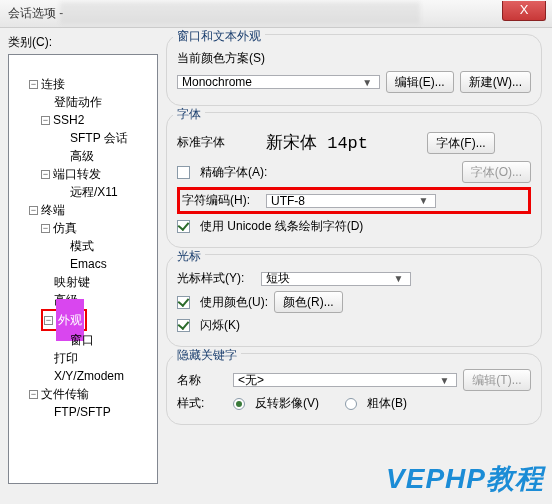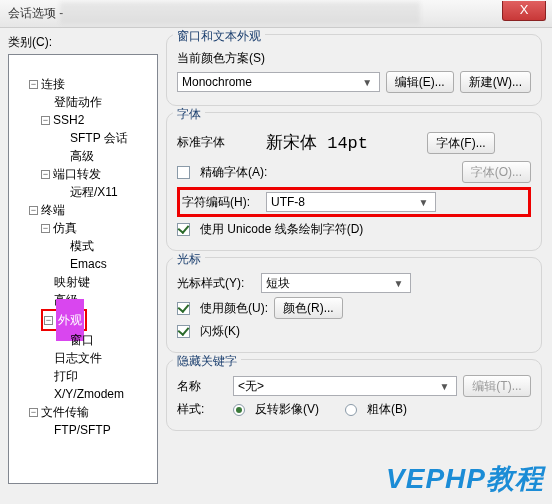--- a/index.html
+++ b/index.html
@@ -113,21 +113,21 @@
     display: inline-block;
   }
   .right-panel {
     flex: 1;
     padding: 6px 10px 6px 4px;
     background: #f0f0f0;
     overflow: hidden;
   }
   .group {
     border: 1px solid #d5d5d5;
-    border-radius: 10px;
+    border-radius: 15px;
     margin-bottom: 6px;
     padding: 4px 10px 8px 10px;
     position: relative;
     background: #f0f0f0;
   }
   .group-title {
     position: relative;
     top: -11px;
     left: -4px;
     background: #f0f0f0;
@@ -139,21 +139,21 @@
   .group-body { margin-top: -6px; }
   .row {
     display: flex;
     align-items: center;
     margin-bottom: 4px;
     gap: 6px;
   }
   .row label, .row span.lab { font-size: 12px; color: #000; min-width: 78px; }
   .wselect {
     flex: 1;
-    height: 20px;
+    height: 14px;
     border: 1px solid #abadb3;
     background: #fff;
     font-size: 12px;
     padding: 0 4px;
     display: flex;
     align-items: center;
     justify-content: space-between;
     cursor: pointer;
   }
   .wselect .arrow {
@@ -261,21 +261,20 @@
           <li class="l1"><span class="exp">−</span><span>端口转发</span></li>
           <li class="l2"><span class="noexp"></span><span>远程/X11</span></li>
           <li class="l0"><span class="exp">−</span><span>终端</span></li>
           <li class="l1"><span class="exp">−</span><span>仿真</span></li>
           <li class="l2"><span class="noexp"></span><span>模式</span></li>
           <li class="l2"><span class="noexp"></span><span>Emacs</span></li>
           <li class="l1"><span class="noexp"></span><span>映射键</span></li>
           <li class="l1"><span class="noexp"></span><span>高级</span></li>
           <li class="l1"><span class="redbox"><span class="exp">−</span><span class="selected">外观</span></span></li>
           <li class="l2"><span class="noexp"></span><span>窗口</span></li>
-          <li class="l1"><span class="noexp"></span><span>日志文件</span></li>
           <li class="l1"><span class="noexp"></span><span>打印</span></li>
           <li class="l1"><span class="noexp"></span><span>X/Y/Zmodem</span></li>
           <li class="l0"><span class="exp">−</span><span>文件传输</span></li>
           <li class="l1"><span class="noexp"></span><span>FTP/SFTP</span></li>
         </ul>
       </div>
     </div>
 
     <div class="right-panel">
 

